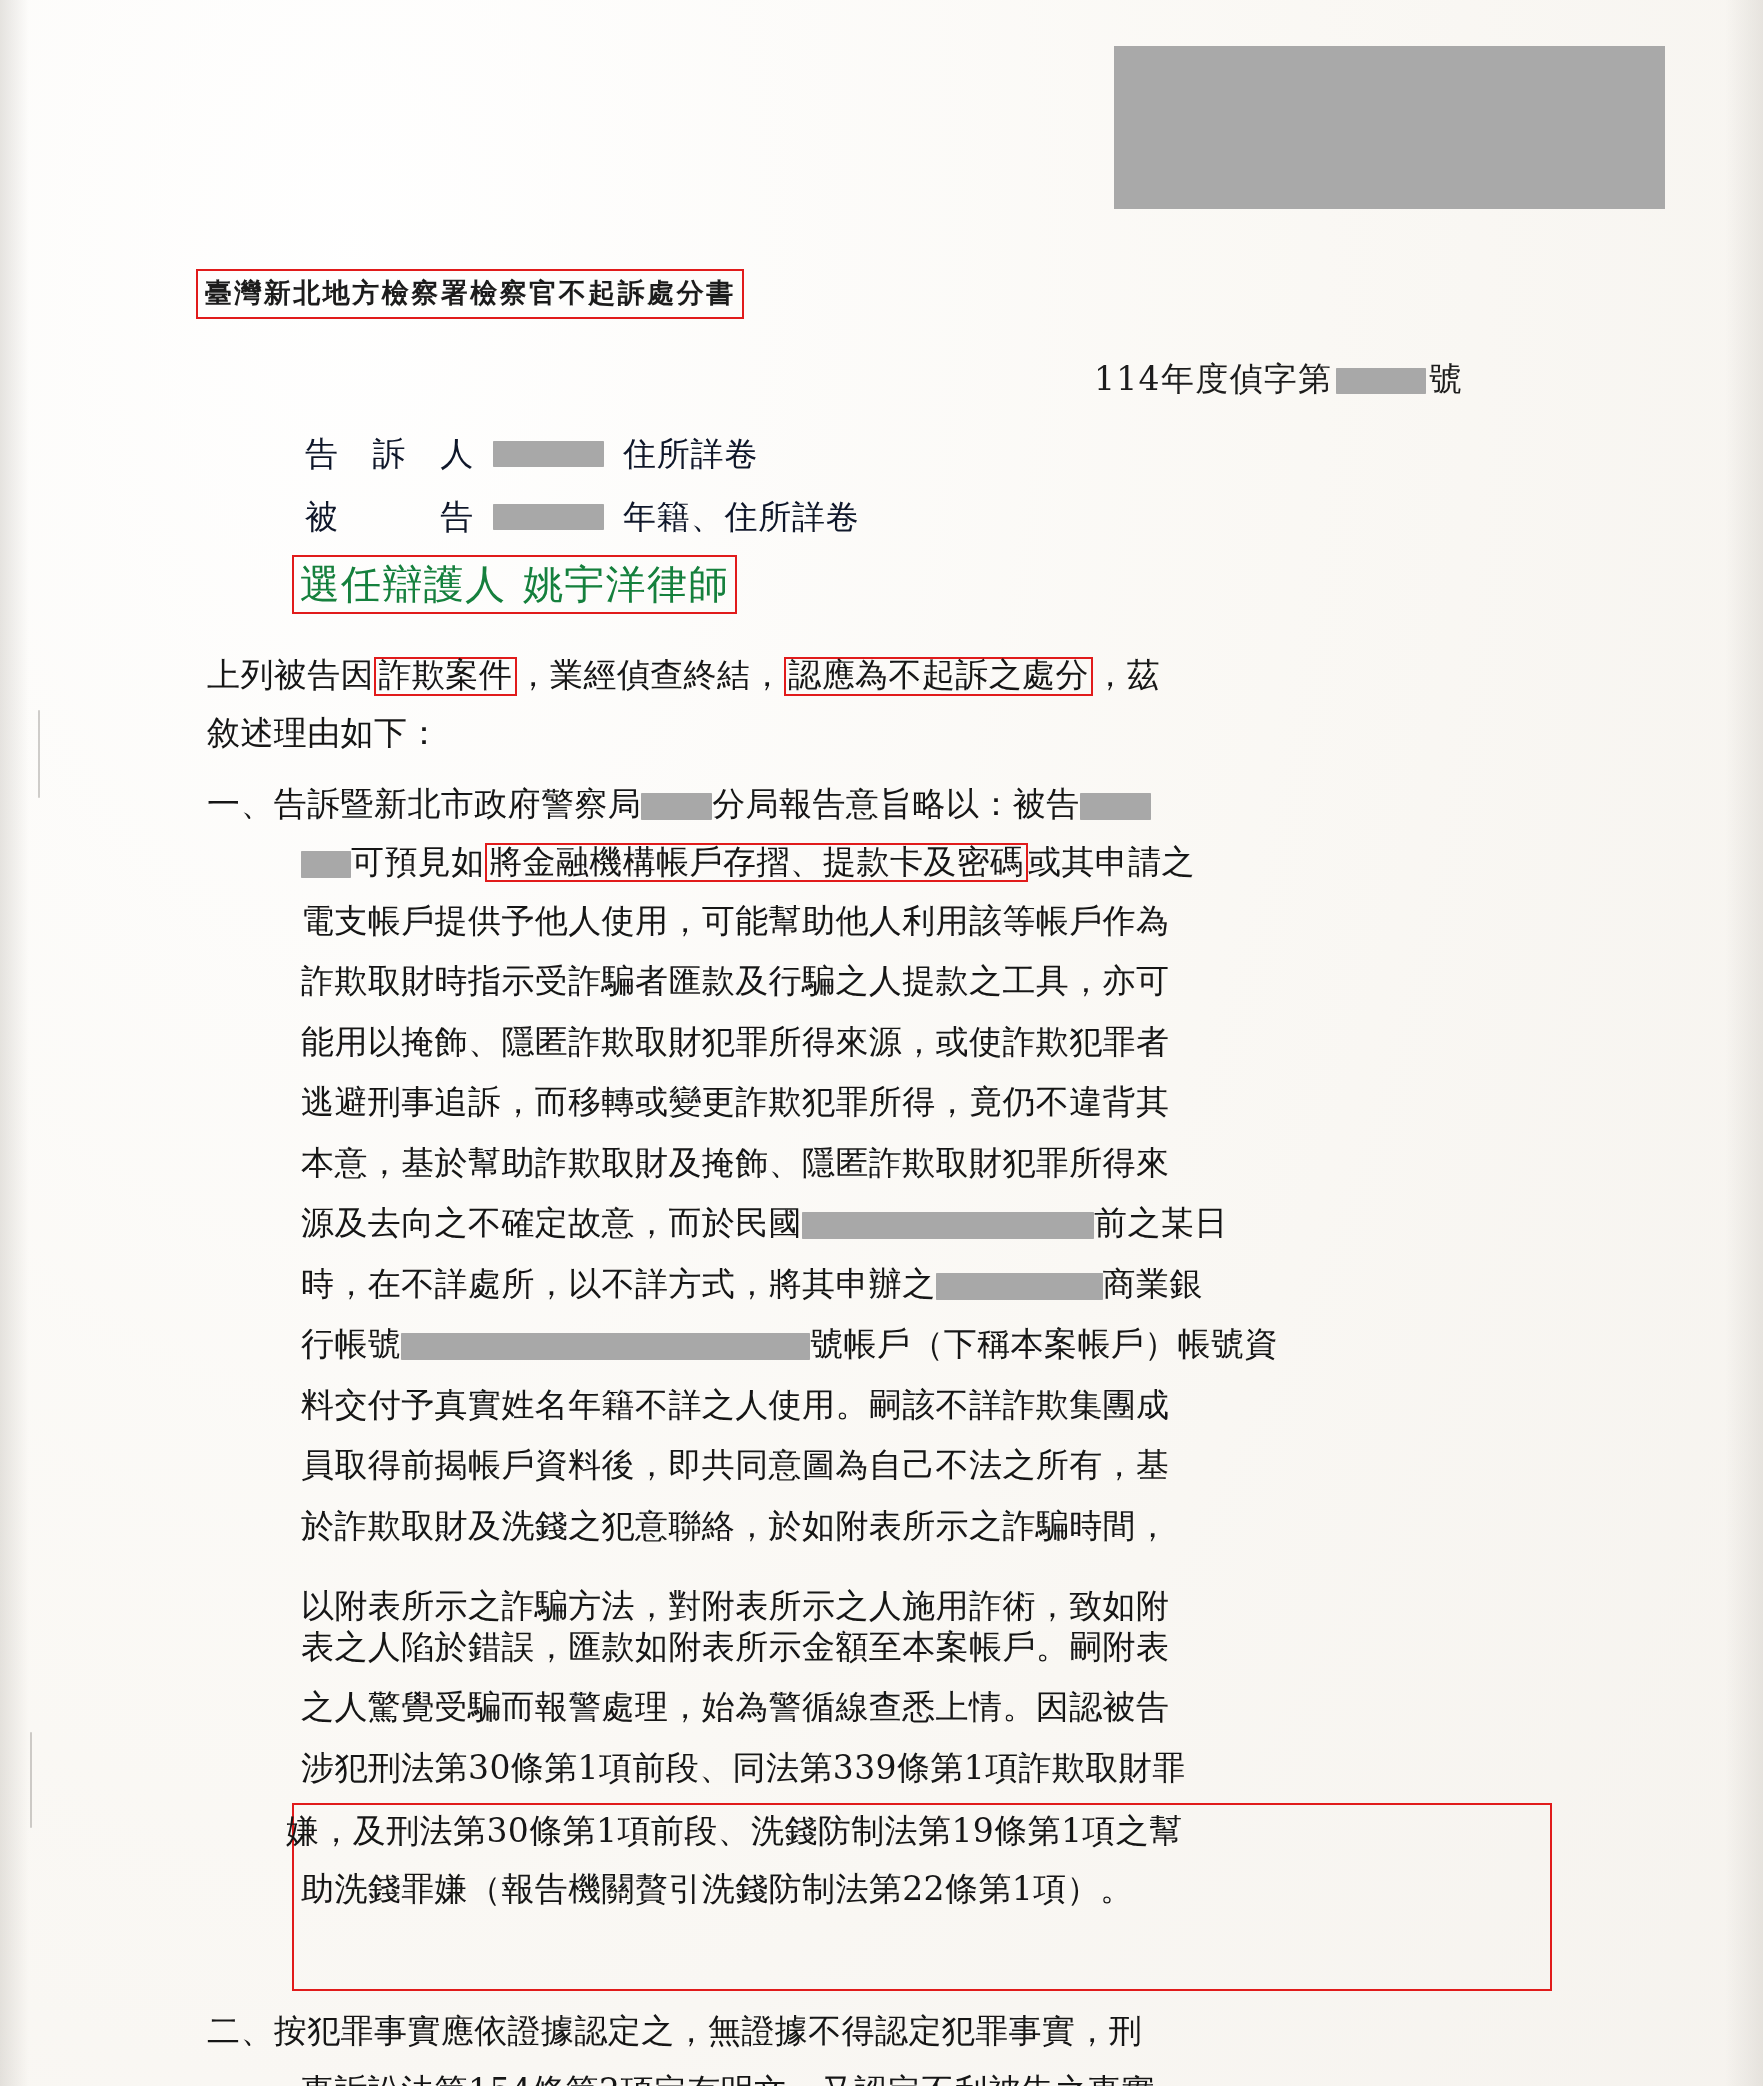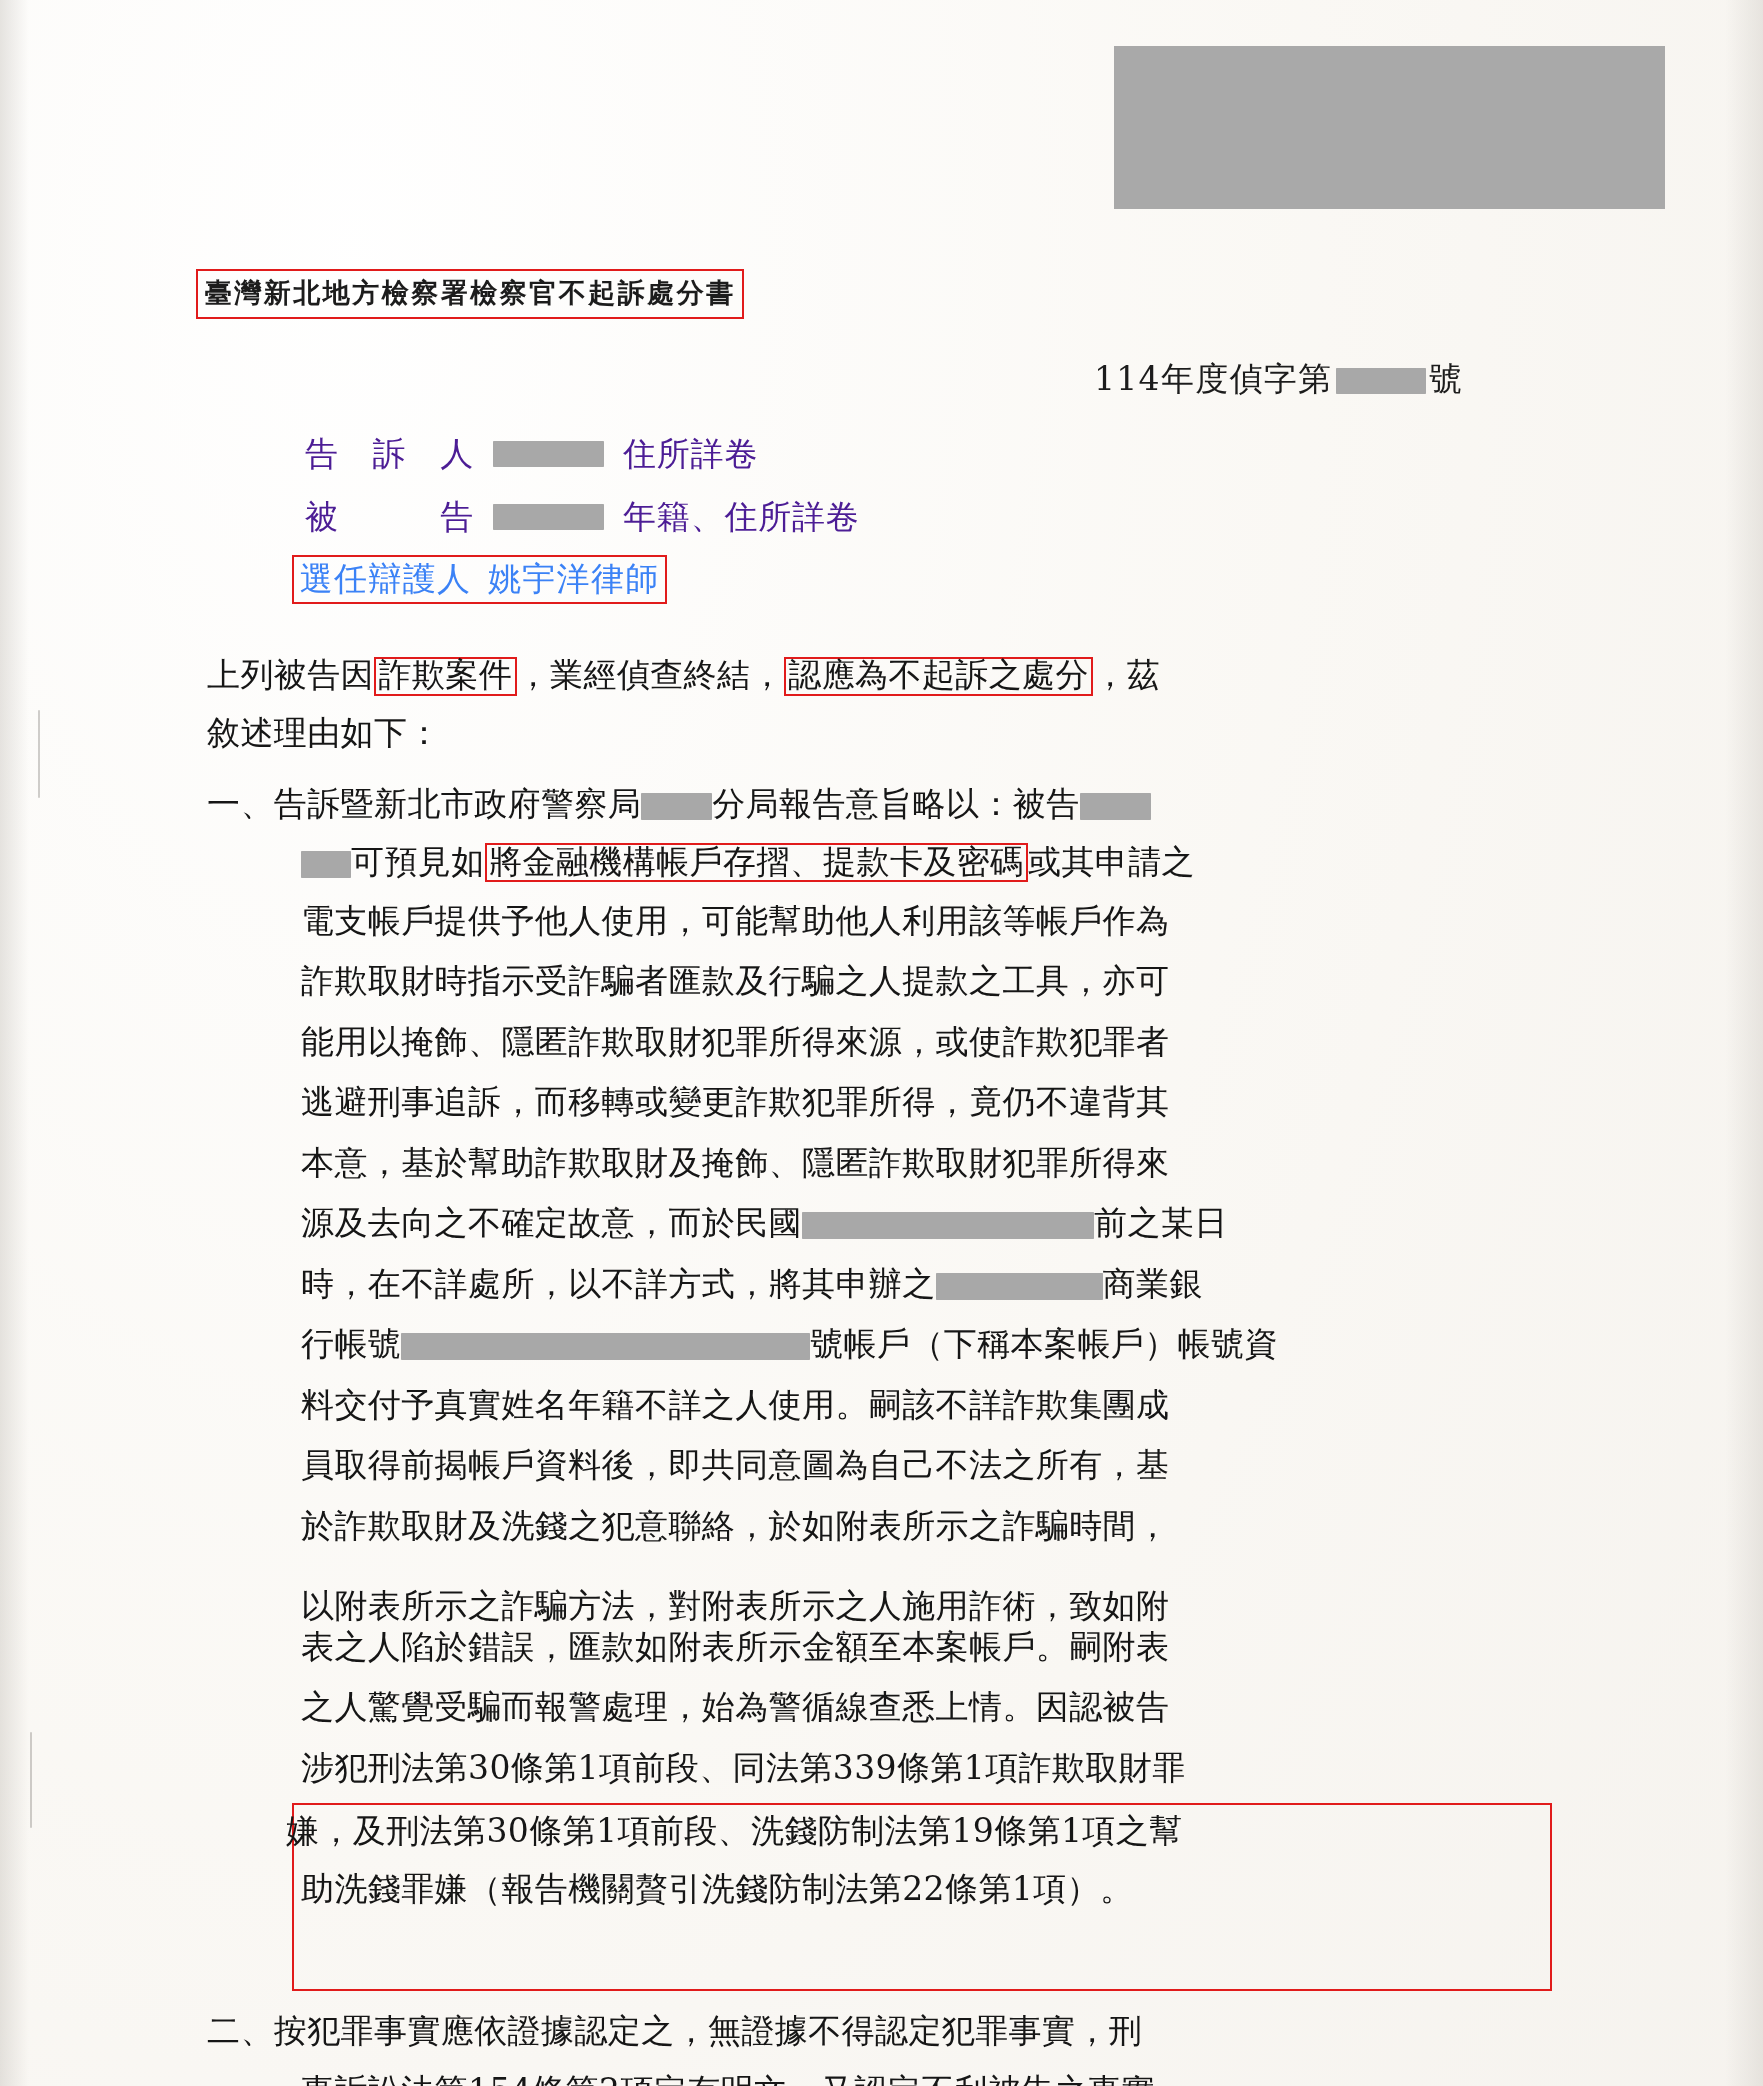--- a/index.html
+++ b/index.html
@@ -94,38 +94,38 @@
     color: #1c1c1c;
     white-space: nowrap;
   }
   .caseno .redact { width: 90px; height: 26px; margin: 0 3.3px; }
 
   
   .party {
     position: absolute;
     font-size: 33px;
     letter-spacing: 0.8px;
-    color: #4c1d95;
+    color: #0f172a;
     white-space: nowrap;
   }
   .party-1 { left: 305px; top: 432px; }
   .party-2 { left: 305px; top: 495px; }
   .party .label { display: inline-block; }
   .party .redact { width: 111px; height: 26px; margin: 0 19px 4.2px 19px; }
 
   
   .defender {
     position: absolute;
     left: 292px;
     top: 555px;
   }
   .defender .inner {
-    font-size: 33px;
+    font-size: 40px;
     letter-spacing: 1.3px;
-    color: #3b82f6;
+    color: #15803d;
     white-space: nowrap;
     padding: 3.3px 5.8px 5px 5.8px;
   }
 
   
   .body-line {
     position: absolute;
     font-size: 33px;
     letter-spacing: 0.4px;
     color: #161616;

